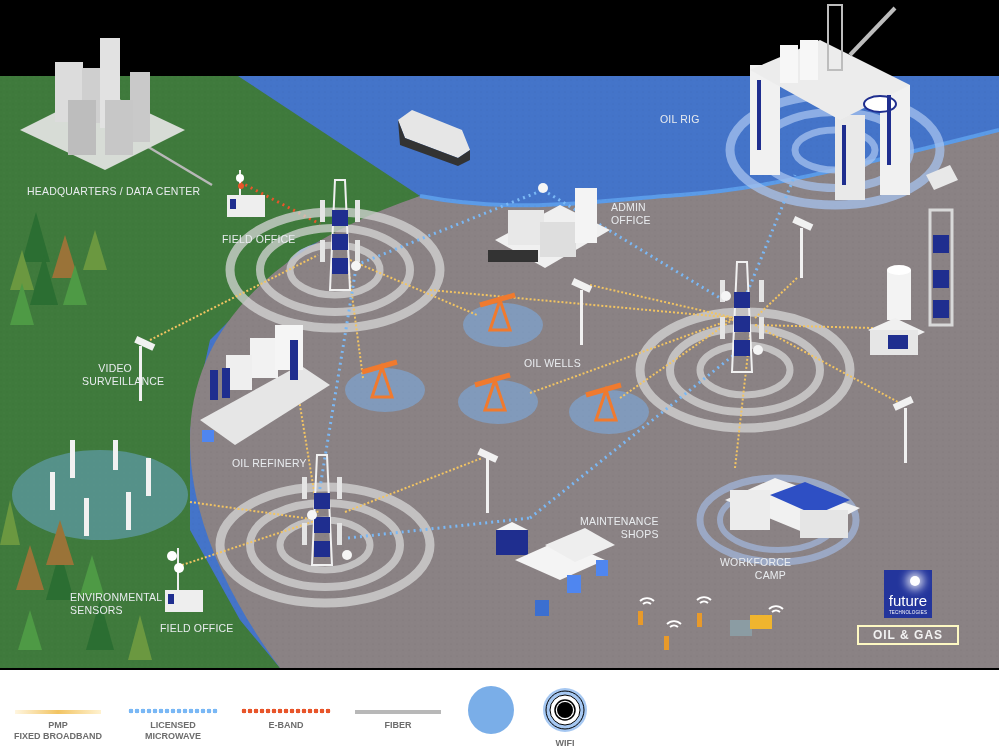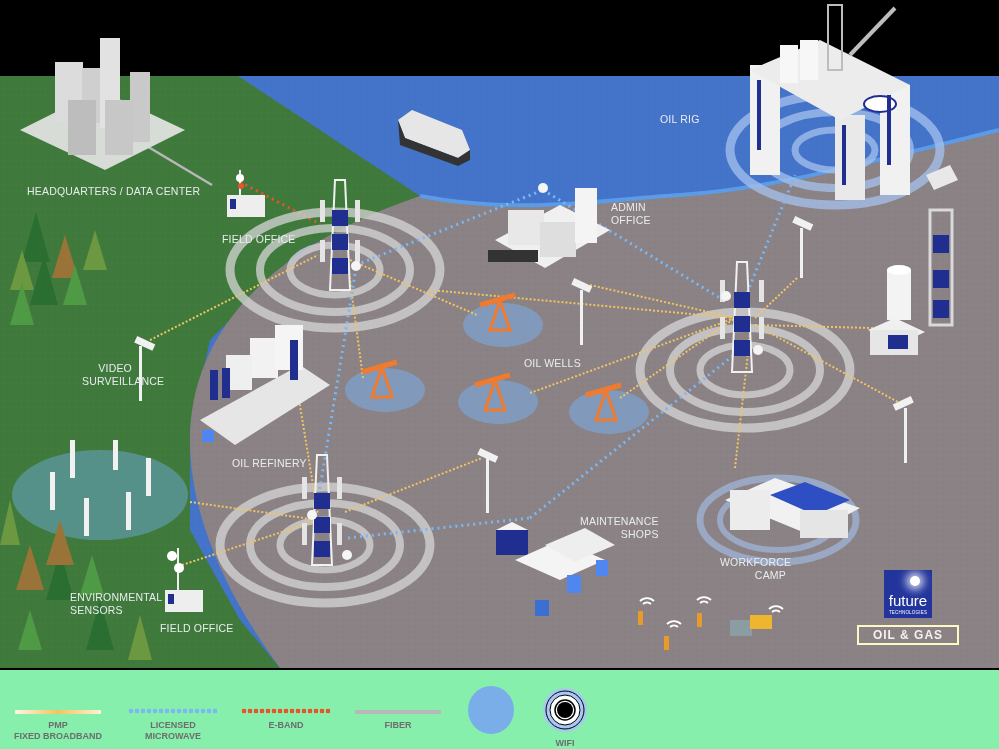--- a/index.html
+++ b/index.html
@@ -1,20 +1,20 @@
 <!DOCTYPE html>
 <html><head>
 <meta charset="utf-8">
 <style>
   html,body{margin:0;padding:0;background:#000;}
   body{width:999px;height:749px;position:relative;overflow:hidden;font-family:"Liberation Sans",sans-serif;}
   #map{position:absolute;left:0;top:0;width:999px;height:670px;}
   .lbl{position:absolute;color:#e9ecef;font-family:"Liberation Sans",sans-serif;font-size:10.5px;letter-spacing:.2px;line-height:13px;text-transform:uppercase;white-space:nowrap;}
   .lbl.r{text-align:right;}
-  #legend{position:absolute;left:0;top:670px;width:999px;height:79px;background:#86efac;}
+  #legend{position:absolute;left:0;top:670px;width:999px;height:79px;background:#ffffff;}
   .lg-item{position:absolute;text-align:center;}
   .lg-line{width:86px;height:4px;margin:0 auto;}
   .lg-text{color:#6d6d6d;font-weight:bold;font-size:9px;line-height:11px;margin-top:6px;text-transform:uppercase;}
   #brand{position:absolute;left:857px;top:570px;width:102px;}
   #brand-logo{width:48px;height:48px;margin:0 auto;background:#23359c;position:relative;overflow:hidden;}
   #brand-logo .sun{position:absolute;left:26px;top:6px;width:10px;height:10px;border-radius:50%;background:#fff;box-shadow:0 0 8px 4px rgba(255,255,255,.8);}
   #brand-logo .word{position:absolute;left:0;right:0;top:22px;color:#fff;font-size:15px;text-align:center;font-family:"Liberation Sans",sans-serif;}
   #brand-logo .sub{position:absolute;left:0;right:0;top:40px;color:#fff;font-size:4.5px;text-align:center;letter-spacing:.2px;}
   #brand-title{margin-top:7px;border:2px solid #fef9c3;color:#f2f2f2;font-weight:bold;font-size:12px;text-align:center;padding:1px 2px;font-family:"Liberation Sans",sans-serif;letter-spacing:1px;}
 </style>

